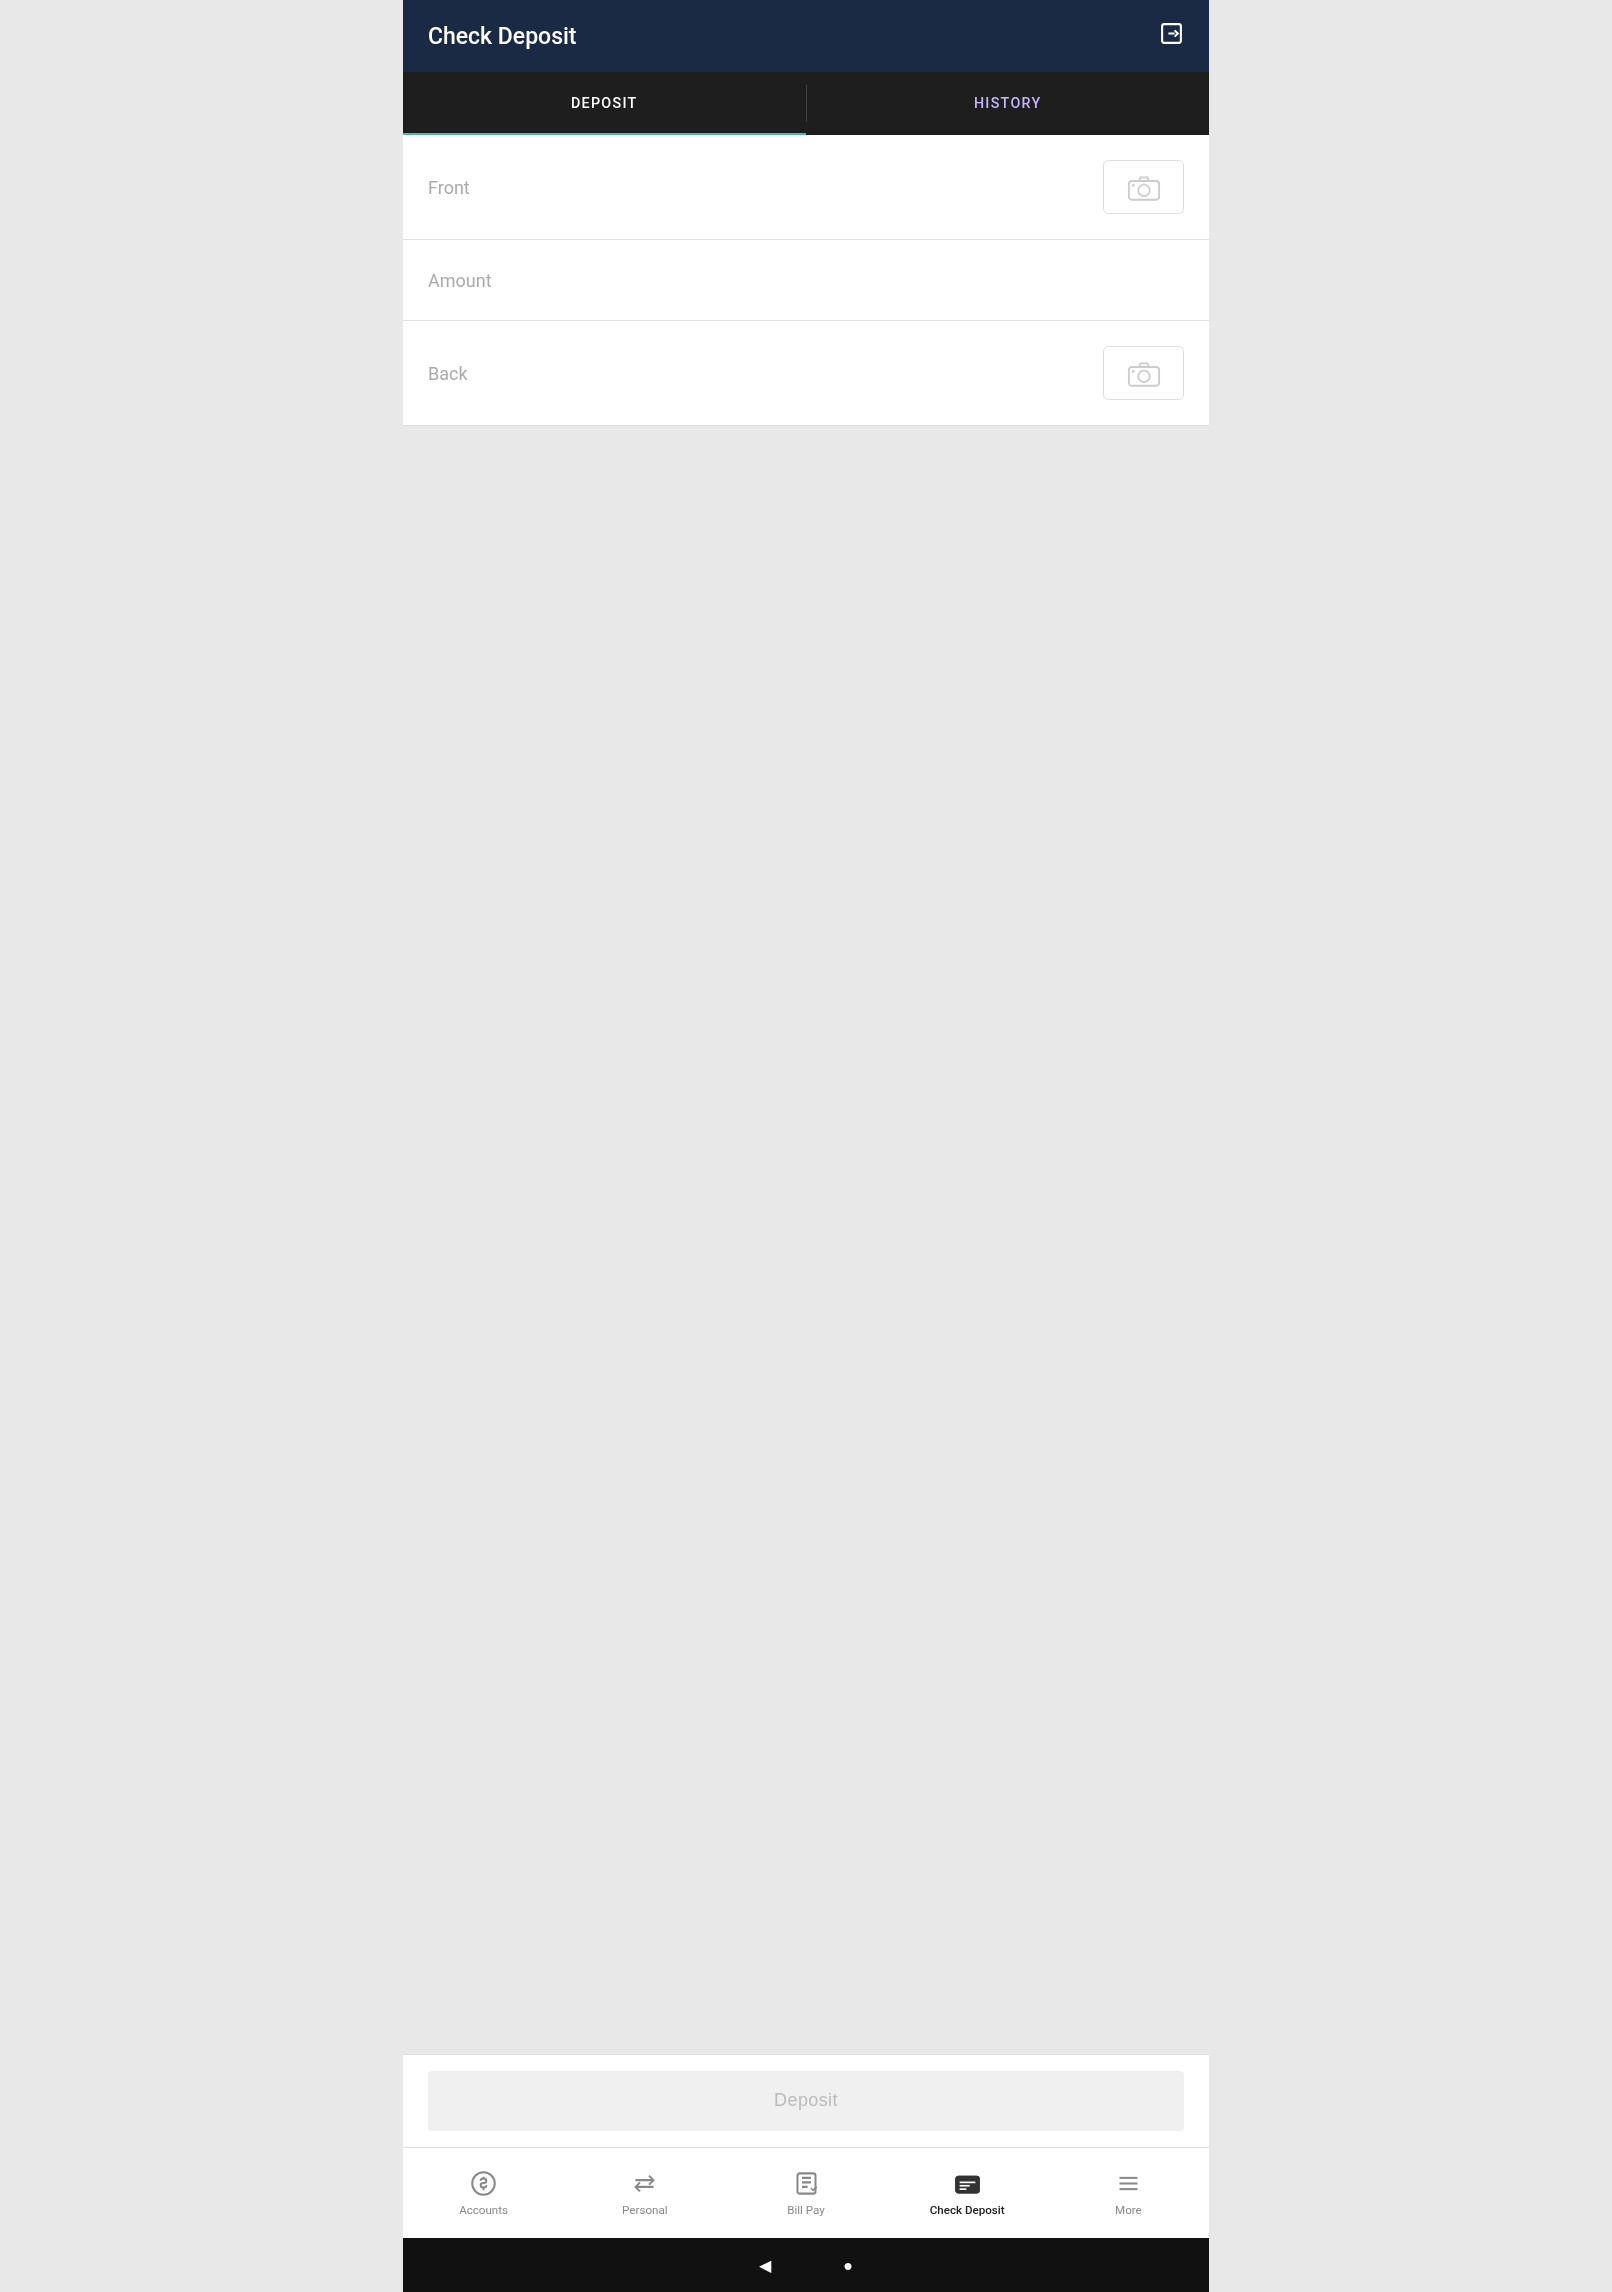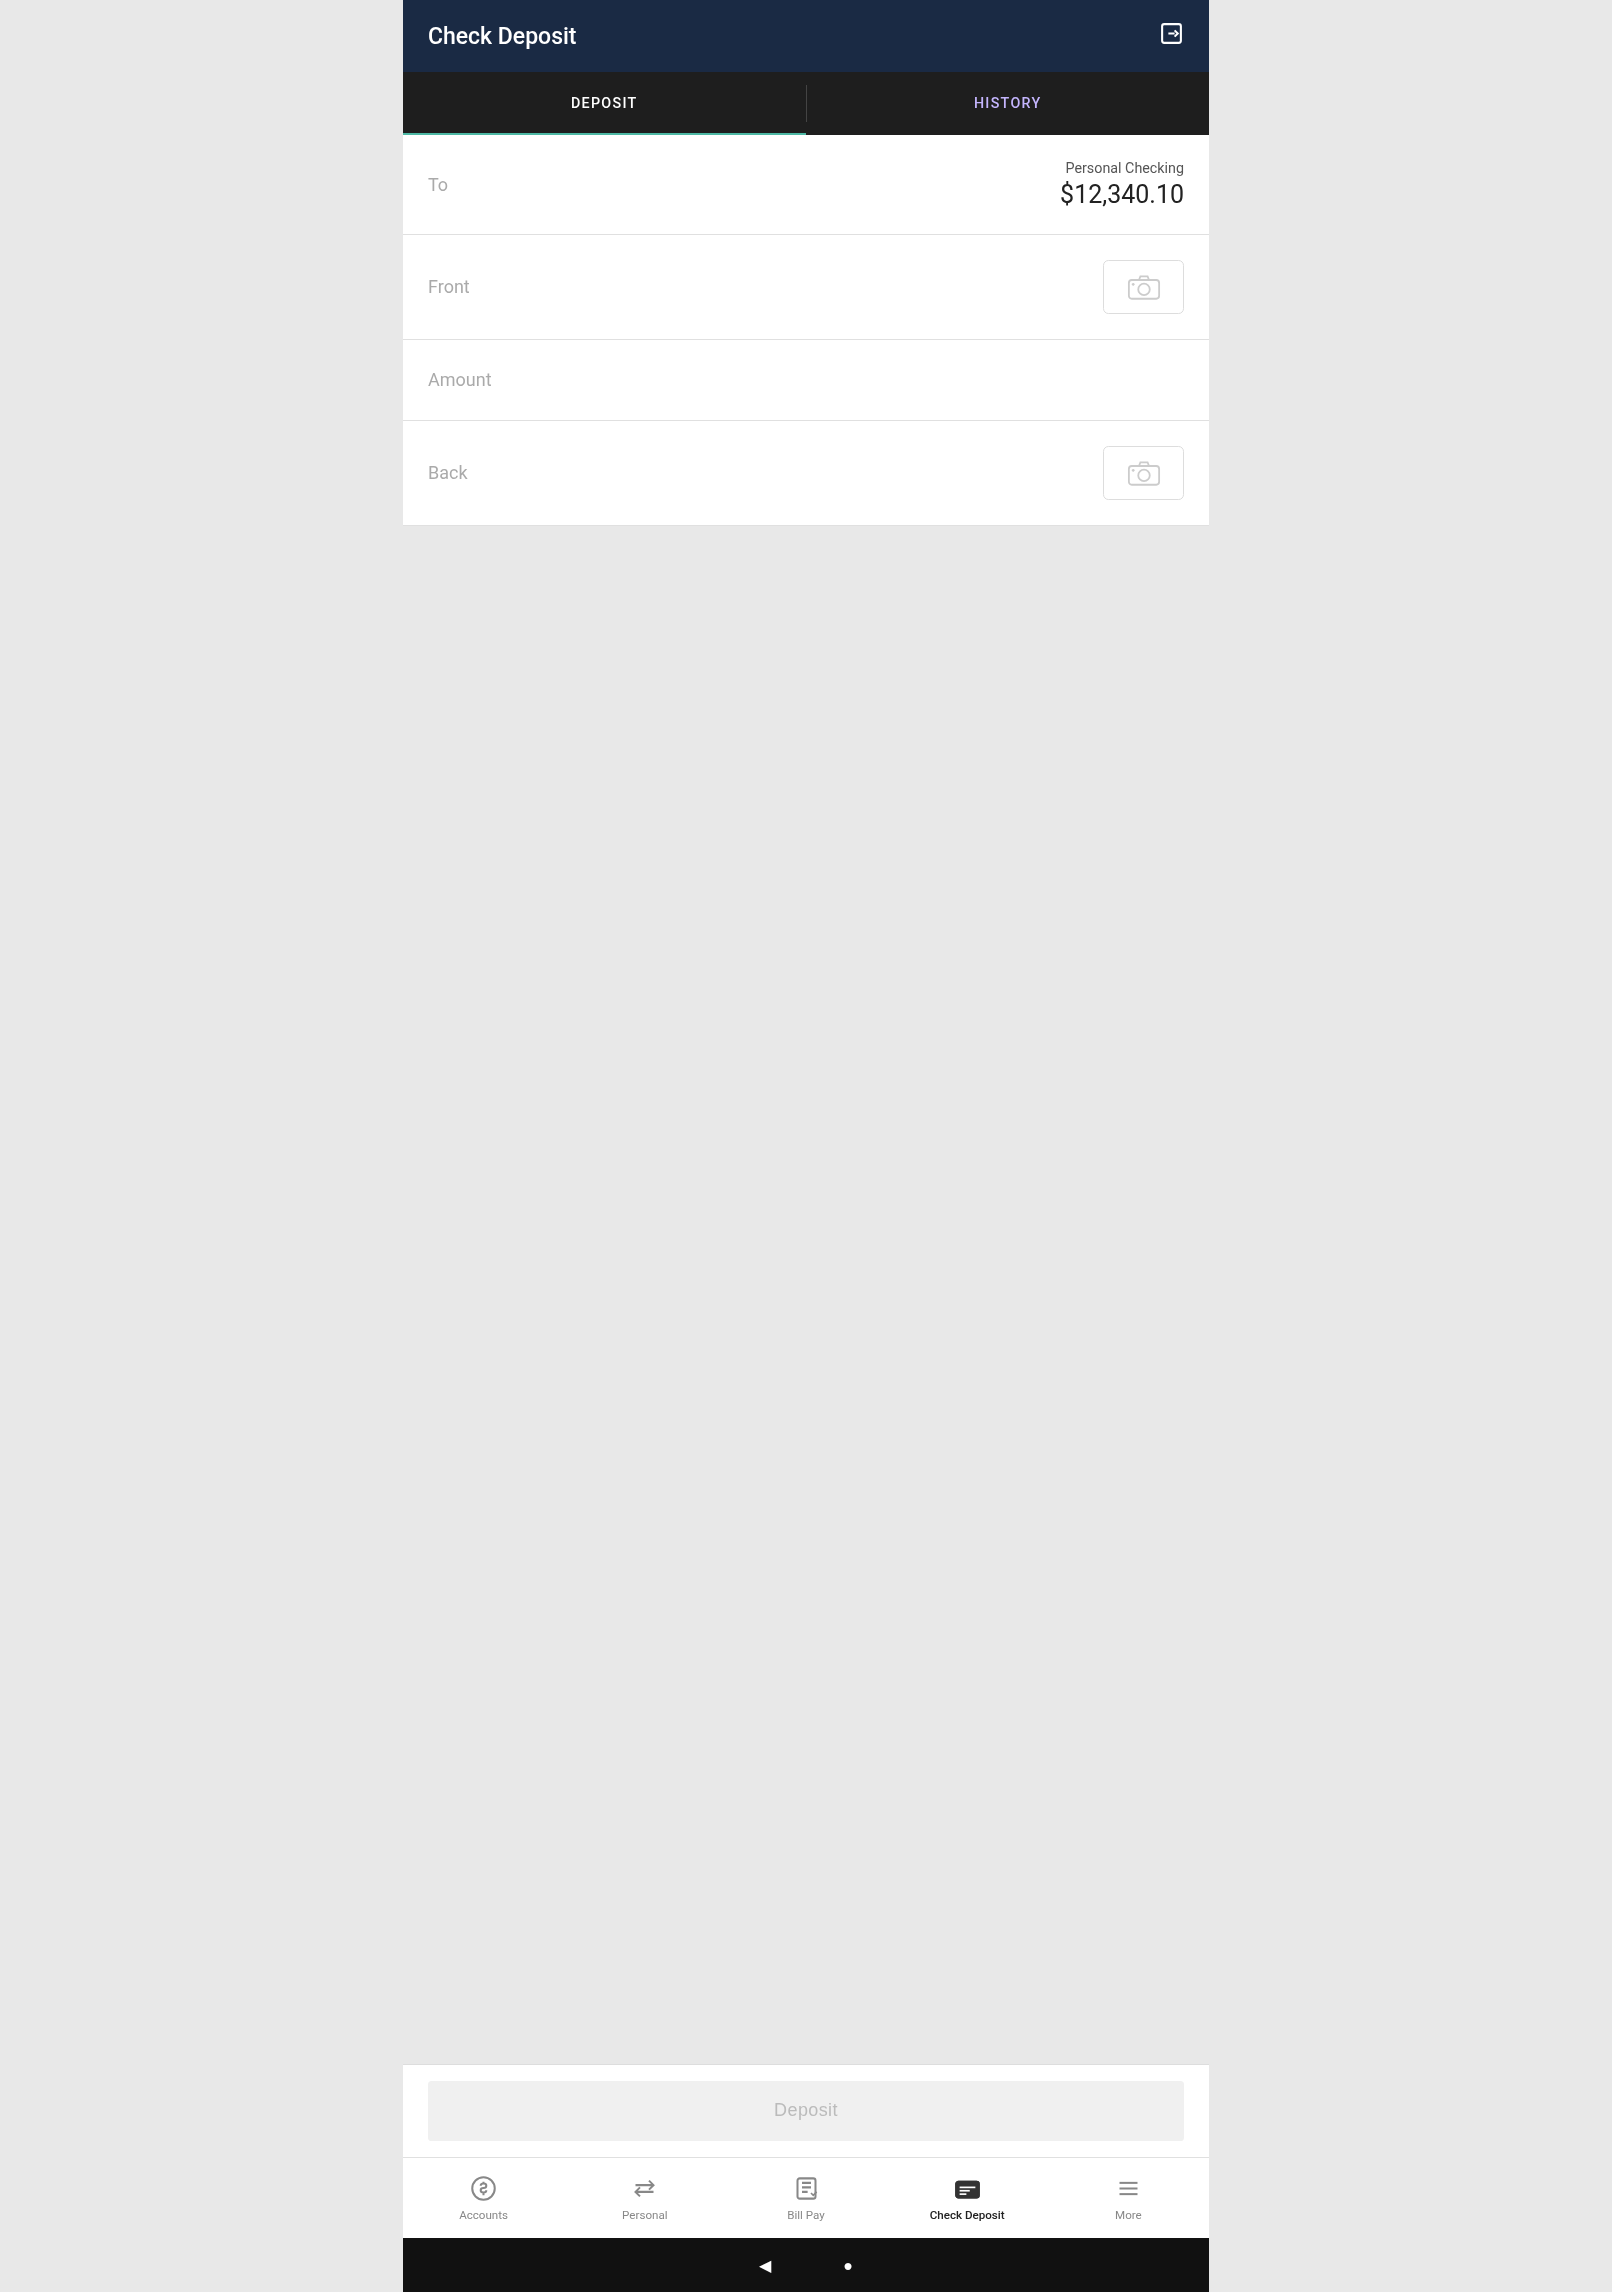--- a/index.html
+++ b/index.html
@@ -156,21 +156,21 @@
       cursor: pointer;
       letter-spacing: 0.4px;
     }
 
     
     .bottom-nav {
       background: #fff;
       display: flex;
       align-items: stretch;
       border-top: 0.9px solid #e0e0e0;
-      height: 81px;
+      height: 91px;
     }
 
     .nav-item {
       flex: 1;
       display: flex;
       flex-direction: column;
       align-items: center;
       justify-content: center;
       cursor: pointer;
       gap: 5.4px;
@@ -232,27 +232,20 @@
     <span>DEPOSIT</span>
   </div>
   <div class="tab-divider"></div>
   <div class="tab">
     <span>HISTORY</span>
   </div>
 </div>
 
 <div class="form-area">
 
-  <div class="form-row">
-    <span class="form-row-label">To</span>
-    <div class="form-row-value">
-      <div class="account-name">Personal Checking</div>
-      <div class="account-balance">$12,340.10</div>
-    </div>
-  </div>
 
   <div class="form-row">
     <span class="form-row-label">Front</span>
     <div class="camera-btn">
       <svg class="camera-icon-svg" viewBox="0 0 50 38" fill="none">
 
         <rect x="4" y="10" width="42" height="26" rx="4" fill="none" stroke="#ccc" stroke-width="2.5"></rect>
 
         <circle cx="25" cy="23" r="8" fill="none" stroke="#ccc" stroke-width="2.5"></circle>
 

